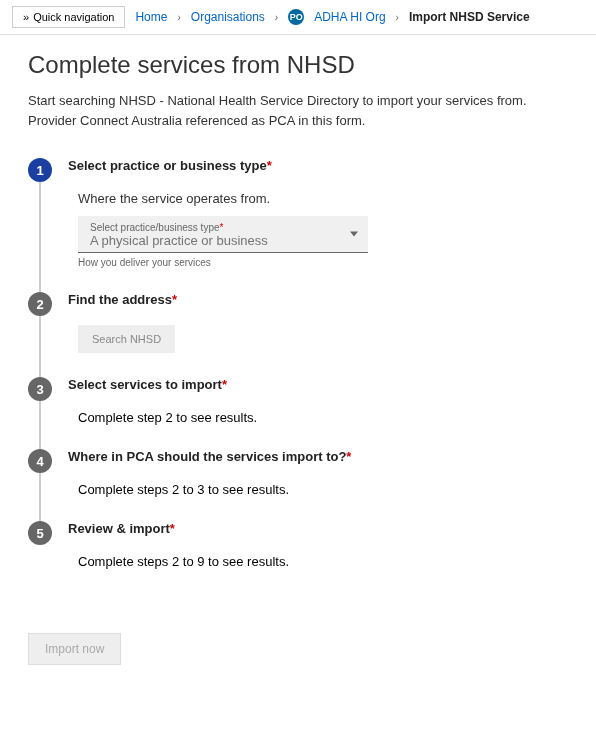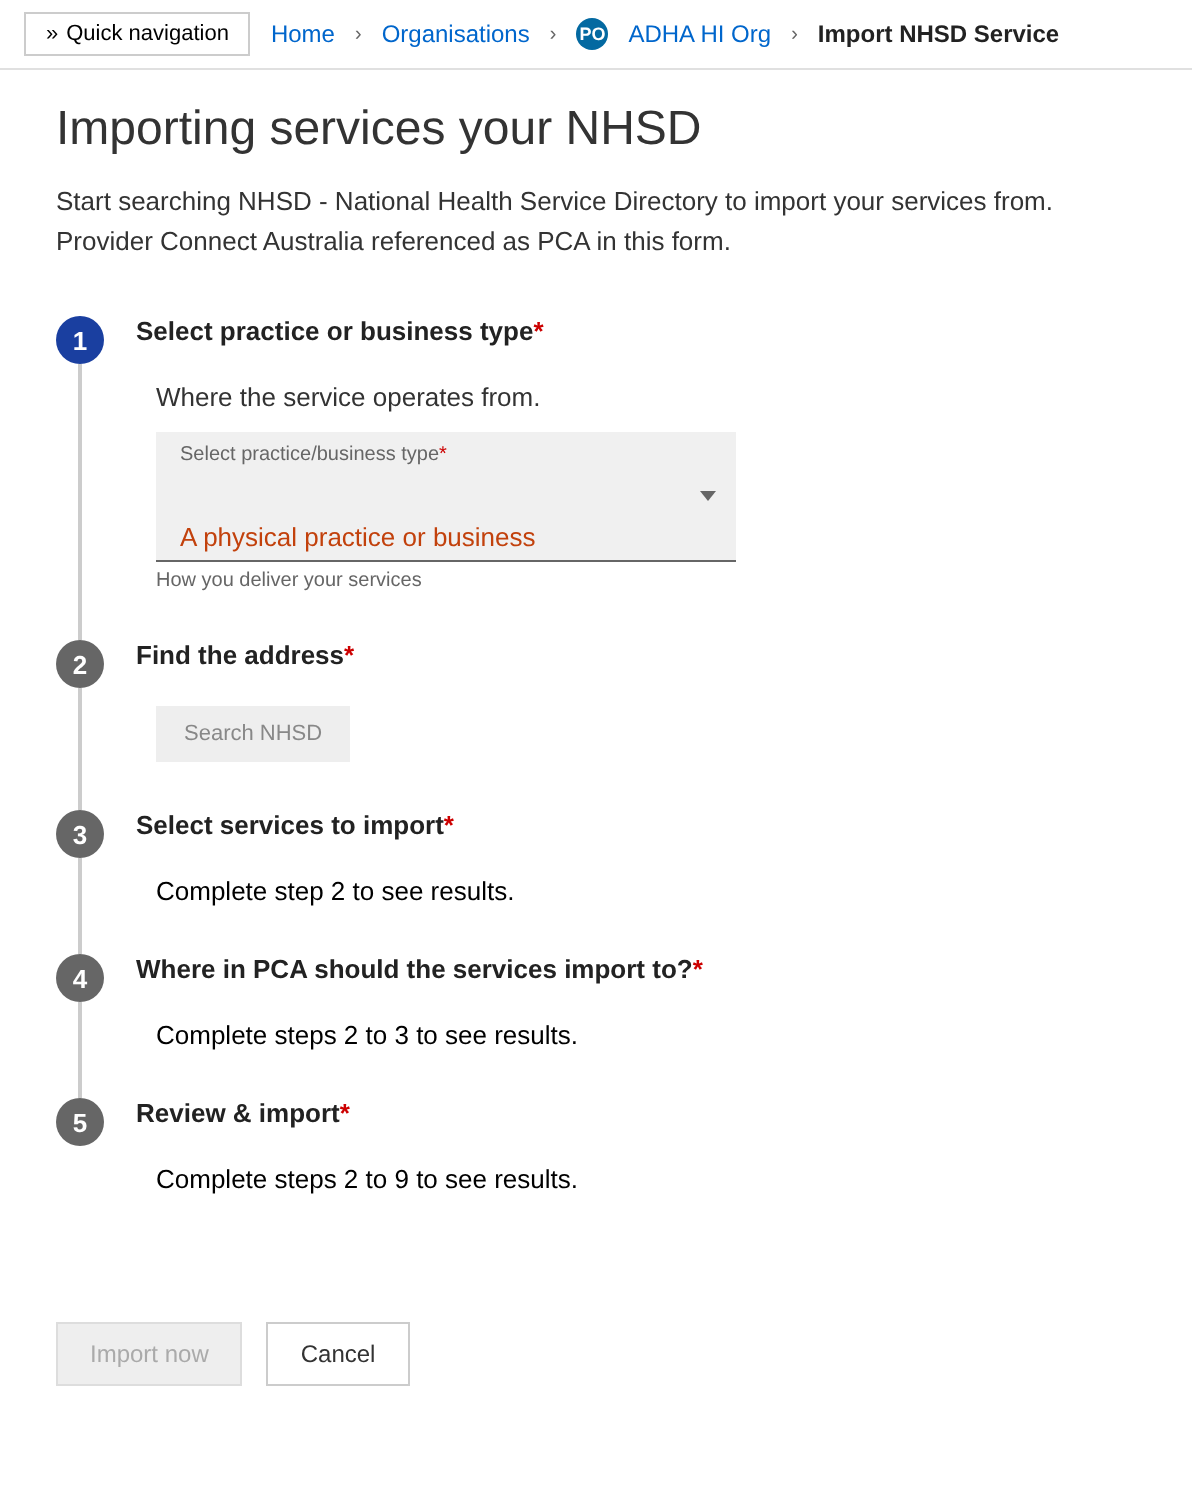--- a/index.html
+++ b/index.html
@@ -104,21 +104,21 @@
       border-bottom: 1px solid #666;
       position: relative;
       cursor: pointer;
       margin-bottom: 4px;
     }
     .select-floating {
       font-size: 10px;
       color: #666;
     }
     .select-floating .req { color: #c00; }
-    .select-value { font-size: 13px; color: #c2410c; margin-top: 28px; }
+    .select-value { font-size: 13px; color: #737373; }
     .select-caret {
       position: absolute;
       right: 10px;
       top: 50%;
       transform: translateY(-50%);
       width: 0; height: 0;
       border-left: 4px solid transparent;
       border-right: 4px solid transparent;
       border-top: 5px solid #666;
     }
@@ -181,21 +181,21 @@
     <a class="breadcrumb-link">Organisations</a>
     <span class="breadcrumb-sep">›</span>
     <span class="org-badge">PO</span>
     <a class="breadcrumb-link">ADHA HI Org</a>
     <span class="breadcrumb-sep">›</span>
     <span class="breadcrumb-current">Import NHSD Service</span>
   </nav>
 </div>
 
 <div class="content">
-  <h1>Importing services your NHSD</h1>
+  <h1>Complete services from NHSD</h1>
   <p class="intro">
     <span>Start searching NHSD - National Health Service Directory to import your services from.</span><br>
     <span>Provider Connect Australia referenced as PCA in this form.</span>
   </p>
 
   <div class="steps">
 
     <div class="step">
       <div class="step-num active">1</div>
       <div class="step-title">
@@ -254,14 +254,13 @@
       <div class="step-body">
         <p class="step-note">Complete steps 2 to 9 to see results.</p>
       </div>
     </div>
 
   </div>
 </div>
 
 <div class="actions">
   <button class="btn btn-primary-disabled">Import now</button>
-  <button class="btn btn-secondary">Cancel</button>
 </div>
 
 </body></html>

